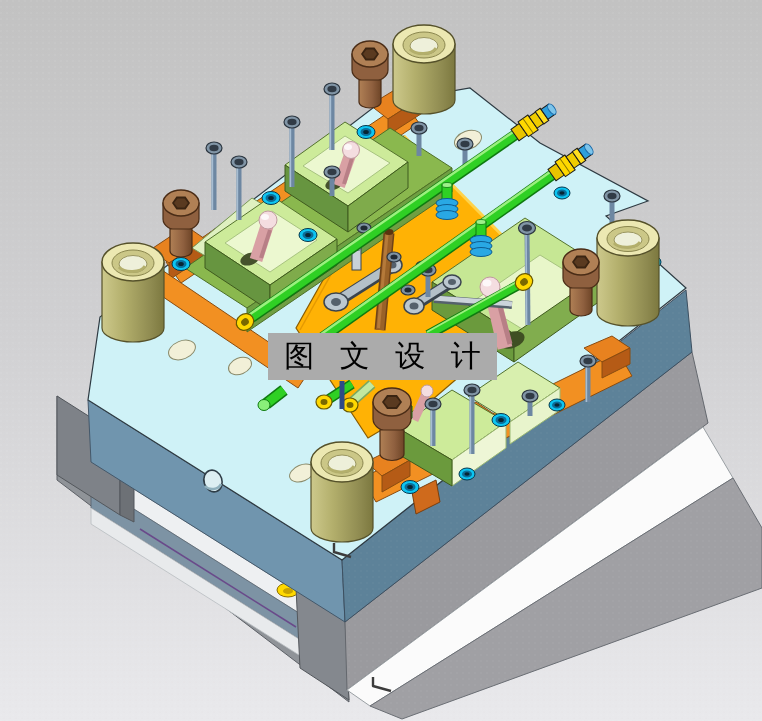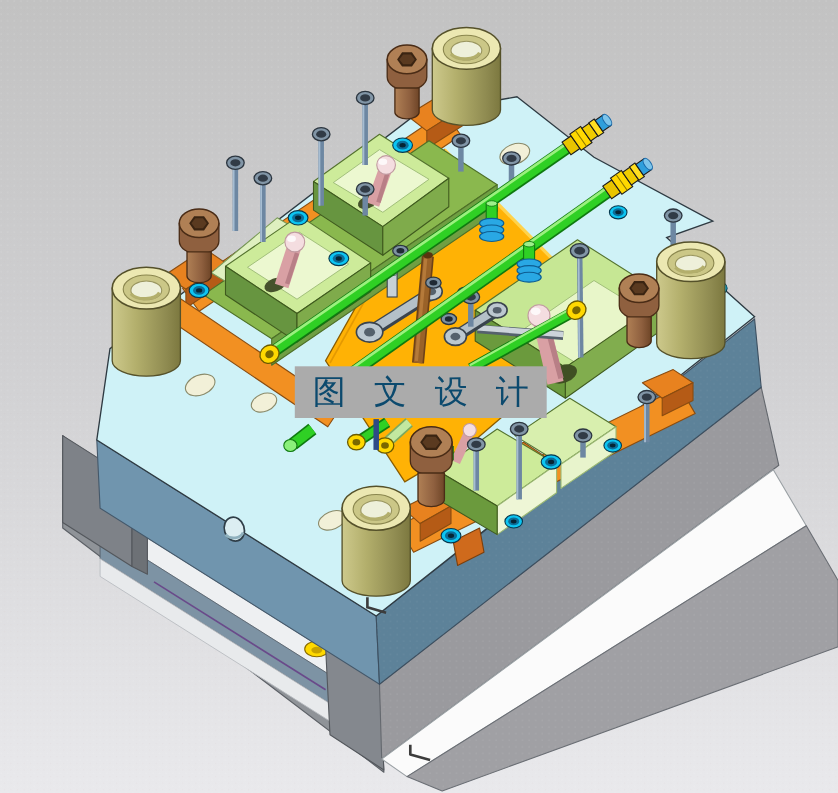--- a/index.html
+++ b/index.html
@@ -3,21 +3,21 @@
 <meta charset="utf-8">
 <style>
   html,body{margin:0;padding:0;background:#dcdcde;}
   #stage{position:relative;width:762px;height:721px;overflow:hidden;
          background:linear-gradient(180deg,#c2c2c2 0%,#cfcfd1 40%,#e9e9ec 100%);
          font-family:"Liberation Sans",sans-serif;}
   #stage svg{position:absolute;left:0;top:0;}
   #watermark{position:absolute;left:268px;top:333px;width:229px;height:47px;
              background:#ababab;display:flex;align-items:center;justify-content:center;
              font-family:"Liberation Serif","DejaVu Serif",serif;
-             font-size:30px;letter-spacing:9px;color:#0c4a6e;white-space:nowrap;
+             font-size:30px;letter-spacing:9px;color:#000000;white-space:nowrap;
              text-indent:9px;}
 </style>
 </head>
 <body>
 
 <div id="stage">
 <svg width="762" height="721" viewBox="0 0 762 721">
   <defs>
     <linearGradient id="bgGrad" x1="0" y1="0" x2="0" y2="1">
       <stop offset="0" stop-color="#c2c2c2"></stop>

